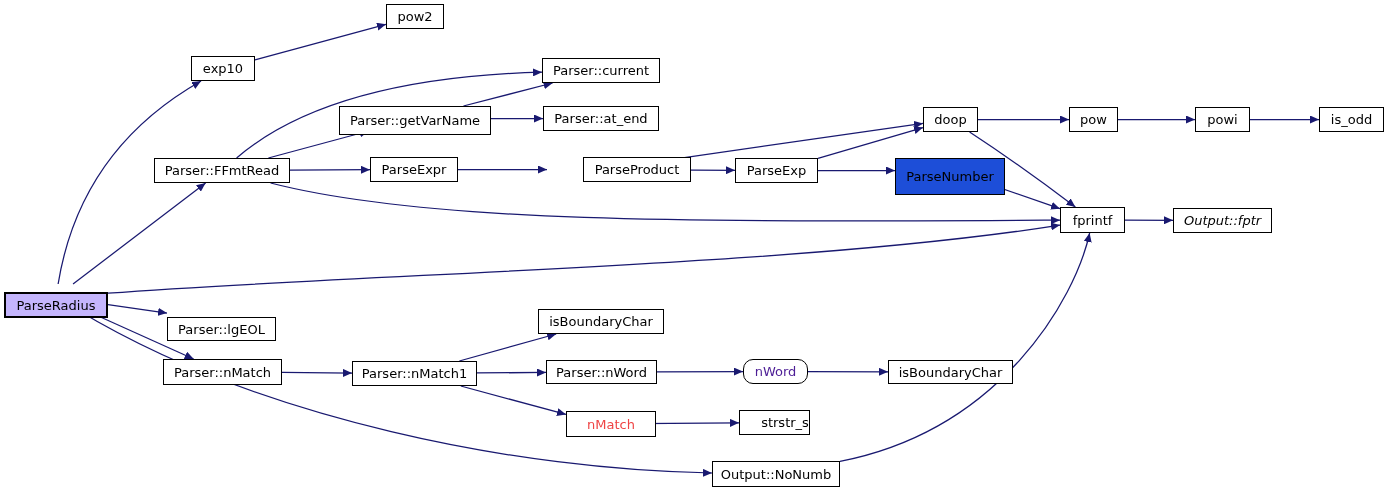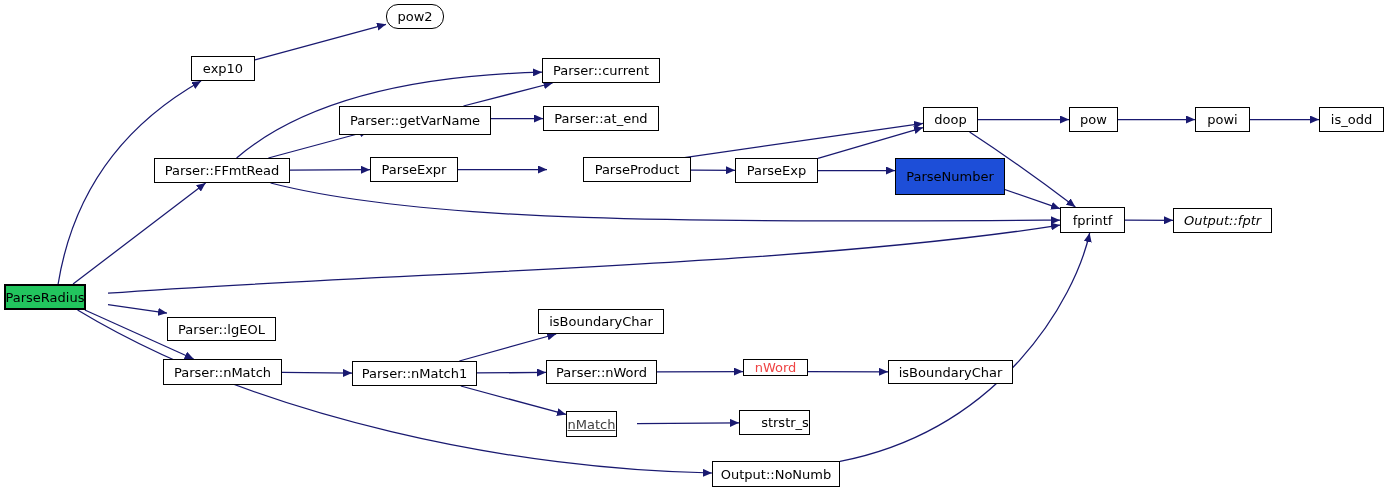--- a/index.html
+++ b/index.html
@@ -49,41 +49,41 @@
       <path d="M282,372.46484375 L352,373.01171875" class="edge" stroke="#191970" marker-end="url(#arrow)"></path>
       <path d="M459.3317307692308,361 L556.1682692307693,334" class="edge" stroke="#191970" marker-end="url(#arrow)"></path>
       <path d="M477,372.9986631016043 L546,372.4451871657754" class="edge" stroke="#191970" marker-end="url(#arrow)"></path>
       <path d="M460.78712871287127,386 L566,414.4131016042781" class="edge" stroke="#191970" marker-end="url(#arrow)"></path>
       <path d="M657,371.8405172413793 L743,371.5933908045977" class="edge" stroke="#191970" marker-end="url(#arrow)"></path>
       <path d="M808,371.59285714285716 L888,371.82142857142856" class="edge" stroke="#191970" marker-end="url(#arrow)"></path>
       <path d="M637,423.6921965317919 L739,422.8078034682081" class="edge" stroke="#191970" marker-end="url(#arrow)"></path>
       <path d="M840,461.42857142857144 C1000,430 1075,300 1089.65625,233" class="edge" stroke="#191970" marker-end="url(#arrow)"></path>
     </svg>
   <div id="nodes">
-      <div class="node root" style="left: 4px; top: 284px; width: 82px; height: 26px; background: #22c55e; border-color: rgb(0, 0, 0); color: rgb(0, 0, 0);">ParseRadius</div>
+      <div class="node root" style="left: 4px; top: 292px; width: 104px; height: 26px; background: #c4b5fd; border-color: rgb(0, 0, 0); color: rgb(0, 0, 0);">ParseRadius</div>
       <div class="node" style="left: 191px; top: 56px; width: 64px; height: 25px; background: rgb(255, 255, 255); border-color: rgb(0, 0, 0); color: rgb(0, 0, 0);">exp10</div>
-      <div class="node" style="left: 386px; top: 4px; width: 58px; height: 25px; background: rgb(255, 255, 255); border-color: rgb(0, 0, 0); color: rgb(0, 0, 0); border-radius: 12px;">pow2</div>
+      <div class="node" style="left: 386px; top: 4px; width: 58px; height: 25px; background: rgb(255, 255, 255); border-color: rgb(0, 0, 0); color: rgb(0, 0, 0);">pow2</div>
       <div class="node" style="left: 154px; top: 158px; width: 136px; height: 25px; background: rgb(255, 255, 255); border-color: rgb(0, 0, 0); color: rgb(0, 0, 0);">Parser::FFmtRead</div>
       <div class="node" style="left: 542px; top: 58px; width: 118px; height: 25px; background: rgb(255, 255, 255); border-color: rgb(0, 0, 0); color: rgb(0, 0, 0);">Parser::current</div>
       <div class="node" style="left: 339px; top: 106px; width: 152px; height: 29px; background: rgb(255, 255, 255); border-color: rgb(0, 0, 0); color: rgb(0, 0, 0);">Parser::getVarName</div>
       <div class="node" style="left: 543px; top: 106px; width: 116px; height: 25px; background: rgb(255, 255, 255); border-color: rgb(0, 0, 0); color: rgb(0, 0, 0);">Parser::at_end</div>
       <div class="node" style="left: 370px; top: 157px; width: 88px; height: 25px; background: rgb(255, 255, 255); border-color: rgb(0, 0, 0); color: rgb(0, 0, 0);">ParseExpr</div>
       <div class="node" style="left: 547px; top: 157px; width: 108px; height: 25px; background: rgb(255, 255, 255); border-color: rgb(0, 0, 0); color: rgb(0, 0, 0); margin-left: 36px;">ParseProduct</div>
       <div class="node" style="left: 735px; top: 158px; width: 83px; height: 25px; background: rgb(255, 255, 255); border-color: rgb(0, 0, 0); color: rgb(0, 0, 0);">ParseExp</div>
       <div class="node" style="left: 895px; top: 158px; width: 110px; height: 37px; background: #1d4ed8; border-color: rgb(0, 0, 0); color: rgb(0, 0, 0);">ParseNumber</div>
       <div class="node" style="left: 923px; top: 107px; width: 55px; height: 25px; background: rgb(255, 255, 255); border-color: rgb(0, 0, 0); color: rgb(0, 0, 0);">doop</div>
       <div class="node" style="left: 1069px; top: 107px; width: 49px; height: 25px; background: rgb(255, 255, 255); border-color: rgb(0, 0, 0); color: rgb(0, 0, 0);">pow</div>
       <div class="node" style="left: 1195px; top: 107px; width: 55px; height: 25px; background: rgb(255, 255, 255); border-color: rgb(0, 0, 0); color: rgb(0, 0, 0);">powi</div>
       <div class="node" style="left: 1319px; top: 107px; width: 65px; height: 25px; background: rgb(255, 255, 255); border-color: rgb(0, 0, 0); color: rgb(0, 0, 0);">is_odd</div>
       <div class="node" style="left: 1060px; top: 207px; width: 65px; height: 26px; background: rgb(255, 255, 255); border-color: rgb(0, 0, 0); color: rgb(0, 0, 0);">fprintf</div>
       <div class="node" style="left: 1173px; top: 208px; width: 99px; height: 25px; background: rgb(255, 255, 255); border-color: rgb(0, 0, 0); color: rgb(0, 0, 0); font-style: italic;">Output::fptr</div>
       <div class="node" style="left: 167px; top: 309px; width: 109px; height: 24px; background: rgb(255, 255, 255); border-color: rgb(0, 0, 0); color: rgb(0, 0, 0); margin-top: 8px;">Parser::lgEOL</div>
       <div class="node" style="left: 163px; top: 359px; width: 119px; height: 26px; background: rgb(255, 255, 255); border-color: rgb(0, 0, 0); color: rgb(0, 0, 0);">Parser::nMatch</div>
       <div class="node" style="left: 352px; top: 361px; width: 125px; height: 25px; background: rgb(255, 255, 255); border-color: rgb(0, 0, 0); color: rgb(0, 0, 0);">Parser::nMatch1</div>
       <div class="node" style="left: 538px; top: 309px; width: 126px; height: 25px; background: rgb(255, 255, 255); border-color: rgb(0, 0, 0); color: rgb(0, 0, 0);">isBoundaryChar</div>
       <div class="node" style="left: 546px; top: 360px; width: 111px; height: 24px; background: rgb(255, 255, 255); border-color: rgb(0, 0, 0); color: rgb(0, 0, 0);">Parser::nWord</div>
-      <div class="node" style="left: 566px; top: 411px; width: 51px; height: 26px; background: rgb(255, 255, 255); border-color: rgb(0, 0, 0); color: #404040; text-decoration: underline;">nMatch</div>
-      <div class="node" style="left: 743px; top: 359px; width: 65px; height: 17px; background: rgb(255, 255, 255); border-color: rgb(0, 0, 0); color: #ef4444;">nWord</div>
+      <div class="node" style="left: 566px; top: 411px; width: 90px; height: 26px; background: rgb(255, 255, 255); border-color: rgb(0, 0, 0); color: #ef4444;">nMatch</div>
+      <div class="node" style="left: 743px; top: 359px; width: 65px; height: 25px; background: rgb(255, 255, 255); border-color: rgb(0, 0, 0); color: #4c1d95; border-radius: 10px;">nWord</div>
       <div class="node" style="left: 888px; top: 360px; width: 125px; height: 24px; background: rgb(255, 255, 255); border-color: rgb(0, 0, 0); color: rgb(0, 0, 0);">isBoundaryChar</div>
       <div class="node" style="left: 739px; top: 410px; width: 71px; height: 25px; background: rgb(255, 255, 255); border-color: rgb(0, 0, 0); color: rgb(0, 0, 0); padding-left: 21px;">strstr_s</div>
       <div class="node" style="left: 712px; top: 461px; width: 128px; height: 26px; background: rgb(255, 255, 255); border-color: rgb(0, 0, 0); color: rgb(0, 0, 0);">Output::NoNumb</div>
     </div>
 </div>
 
 </body></html>

